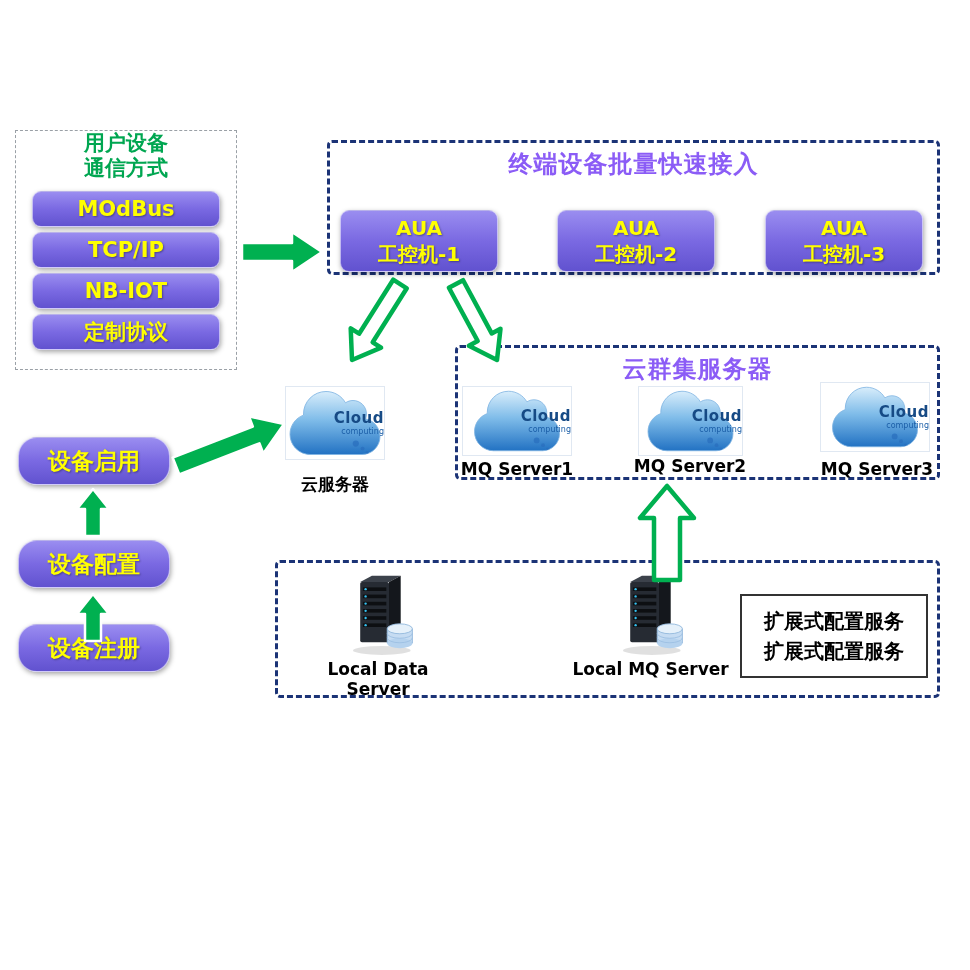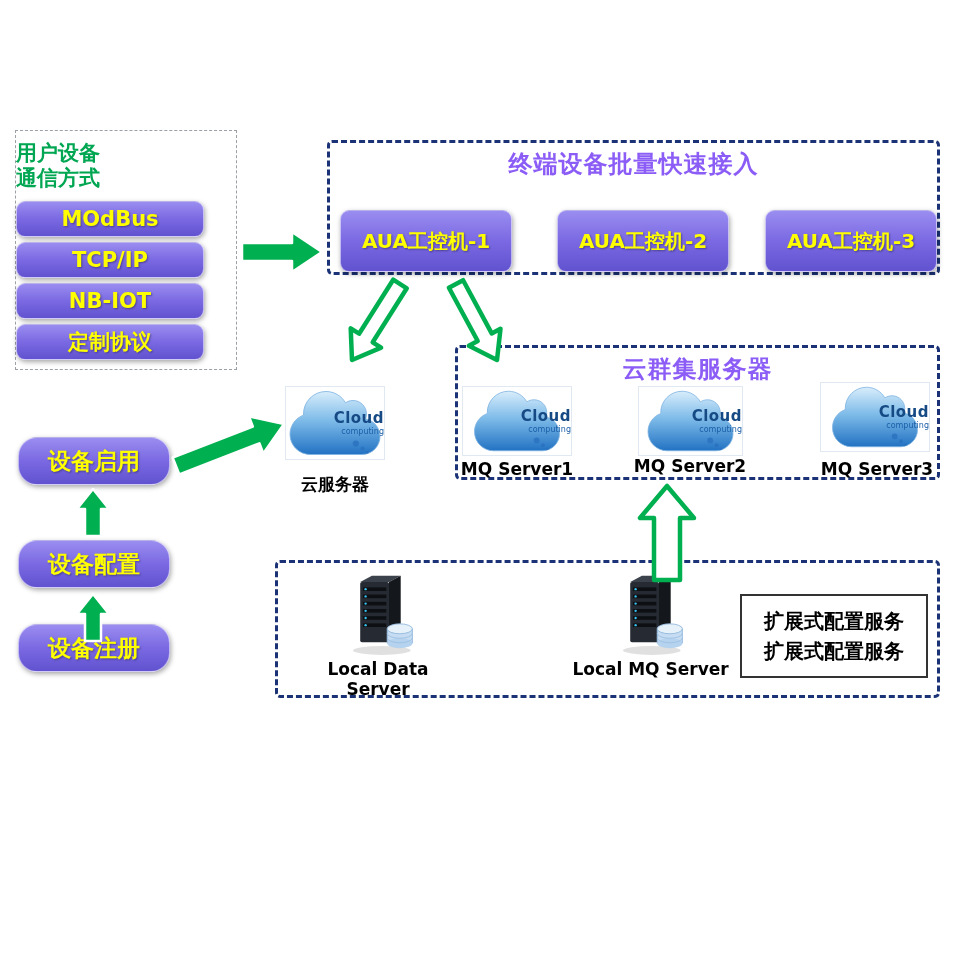--- a/index.html
+++ b/index.html
@@ -4,31 +4,31 @@
 <style>
   *{margin:0;padding:0;box-sizing:border-box}
   body{background:#ffffff;font-family:"DejaVu Sans","Liberation Sans",sans-serif}
   #canvas{position:relative;width:970px;height:970px;background:#fff;overflow:hidden}
 
   .panel{position:absolute;border:3px dashed #1b3376;border-radius:5px;z-index:1}
   .panel-title{position:absolute;top:5px;left:0;right:0;text-align:center;
     color:#8b5cf6;font-weight:bold;font-size:24px;letter-spacing:1px}
 
   .comm-panel{position:absolute;left:15px;top:130px;width:222px;height:240px;
-    border:1px dashed #9aa0a6;display:flex;flex-direction:column;align-items:flex-start;
-    padding-top:10px;gap:5px;z-index:2}
+    border:1px dashed #9aa0a6;display:flex;flex-direction:column;align-items:center;
+    gap:5px;z-index:2}
   .comm-title{color:#00a651;font-weight:bold;font-size:21px;text-align:center;
     line-height:1.2;margin-bottom:5px}
 
   .pill{background:linear-gradient(180deg,#9a8df0 0%,#7a69e2 50%,#6152cf 100%);
     border:1px solid rgba(255,255,255,.55);border-radius:9px;color:#ffff00;
     font-weight:bold;display:flex;align-items:center;justify-content:center;
     text-shadow:1px 1px 2px rgba(0,0,0,.35);box-shadow:1px 2px 5px rgba(0,0,0,.35)}
   .comm-pill{width:188px;height:36px;font-size:21px;flex:none}
-  .aua{position:absolute;width:172px;height:62px;flex-direction:row;
+  .aua{position:absolute;width:158px;height:62px;flex-direction:column;
     line-height:1.3;font-size:20px;text-align:center;z-index:3}
   .flow-pill{position:absolute;width:152px;height:48px;font-size:23px;
     border-radius:19px;z-index:3}
 
   .node-label{position:absolute;text-align:center;font-weight:bold;color:#000;
     font-size:17px;z-index:3}
 
   .cloud{position:absolute;background:#fff;border:1px solid #e0e8f2;z-index:2}
   .cloud svg{width:100%;height:100%;display:block}
   .cloud-text{position:absolute;left:0;right:0;top:30%;text-align:right}

